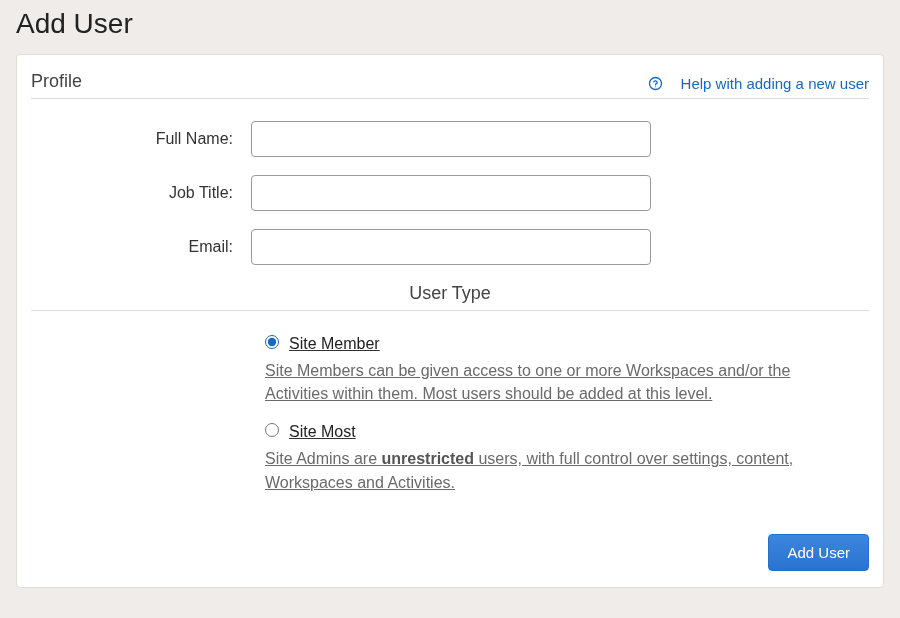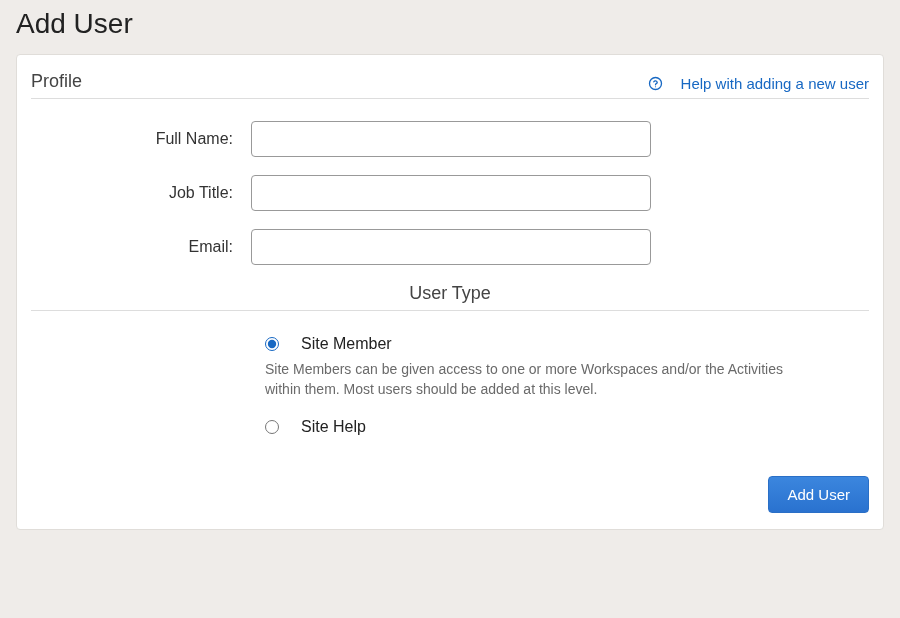--- a/index.html
+++ b/index.html
@@ -79,34 +79,36 @@
       font-size: 15px;
       background: #fff;
     }
     .radio-block {
       margin-left: 234px;
       margin-right: 60px;
       margin-bottom: 18px;
     }
     .radio-line {
       display: flex;
-      align-items: center;
-      gap: 22px;
+      align-items: flex-start;
+      gap: 10px;
       margin-bottom: 6px;
+      text-decoration: underline;
     }
     .radio-line label {
       font-size: 16px;
       color: #222;
       cursor: pointer;
     }
     .radio-desc {
-      font-size: 14px;
+      font-size: 16px;
       color: #6a6a6a;
       line-height: 1.45;
       max-width: 540px;
+      text-decoration: underline;
     }
     .radio-desc b {
       color: #555;
       font-weight: 700;
     }
     .button-row {
       display: flex;
       justify-content: flex-end;
       margin-top: 40px;
     }
@@ -170,21 +172,24 @@
       <div class="radio-line">
         <input type="radio" name="usertype" id="rb-member" checked="" style="">
         <label for="rb-member">Site Member</label>
       </div>
       <div class="radio-desc">Site Members can be given access to one or more Workspaces and/or the Activities within them. Most users should be added at this level.</div>
     </div>
 
     <div class="radio-block">
       <div class="radio-line">
         <input type="radio" name="usertype" id="rb-admin" style="">
-        <label for="rb-admin">Site Help</label>
+        <label for="rb-admin">Site Most</label>
+      </div>
+      <div class="radio-desc">
+        <span>Site Admins are </span><b>unrestricted</b><span> users, with full control over settings, content, Workspaces and Activities.</span>
       </div>
     </div>
 
     <div class="button-row">
       <button class="primary-btn">Add User</button>
     </div>
 
   </div>
 </div>
 

